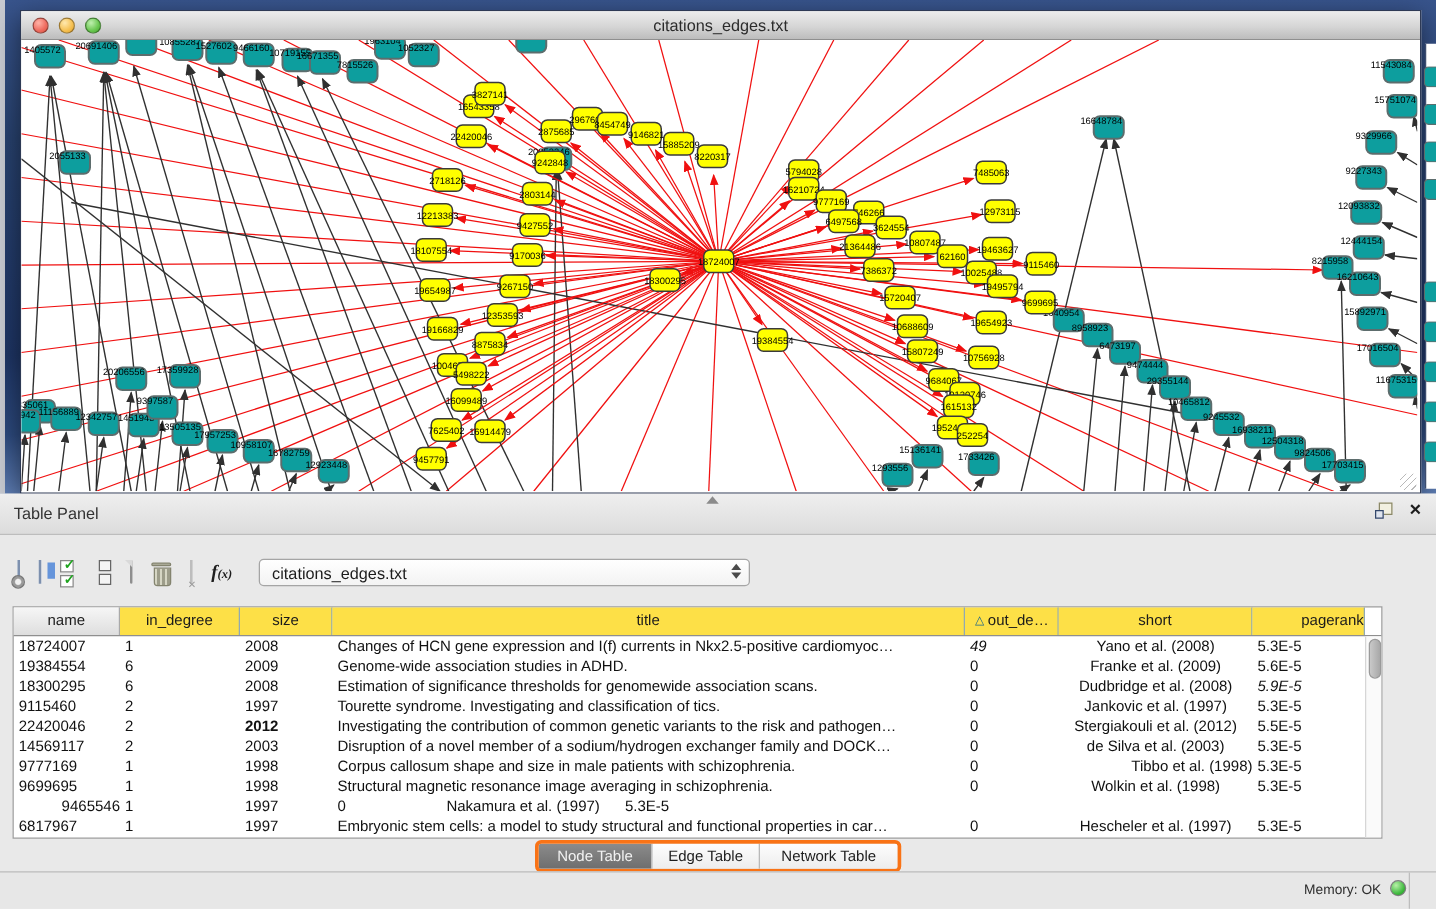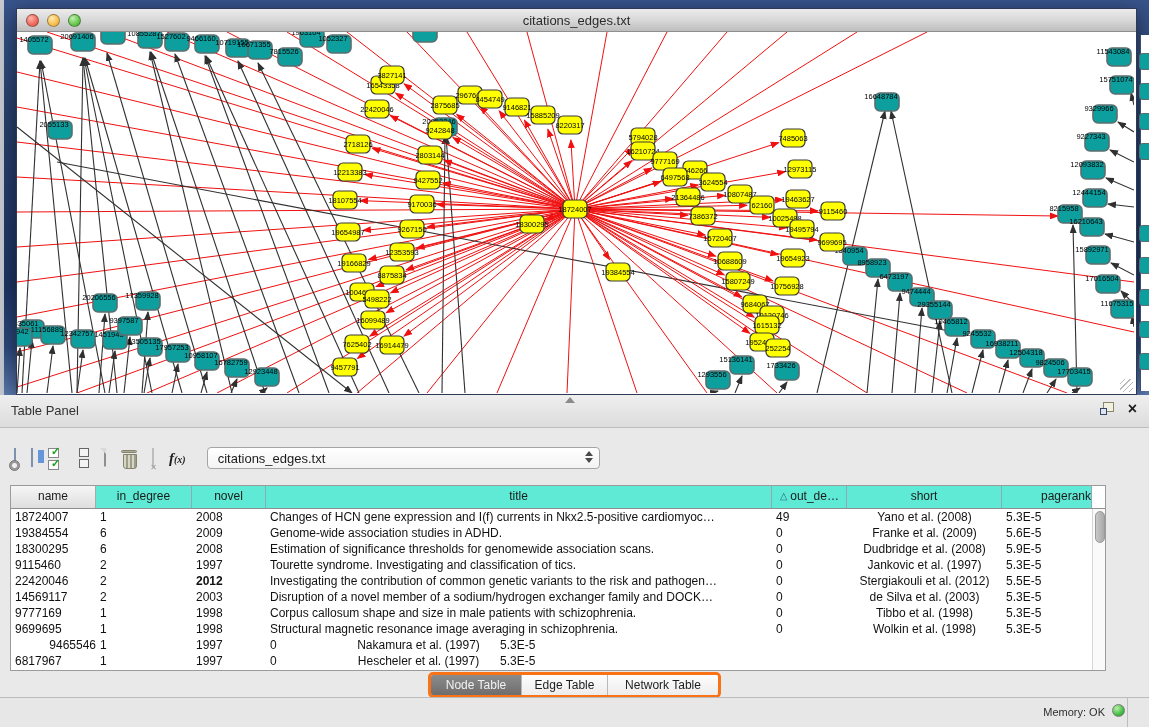--- a/index.html
+++ b/index.html
@@ -74,21 +74,21 @@
   .combo .arrows .up{border-bottom:5px solid #4a4a4a;}
   .combo .arrows .dn{border-top:5px solid #4a4a4a;}
 
   
   .tablebox{position:absolute;left:10px;top:90px;width:1096px;height:186px;background:#fff;
     border:1px solid #9b9b9b;box-sizing:border-box;display:flex;flex-direction:column;}
   .thead{display:flex;height:22px;flex:0 0 22px;border-bottom:1px solid #8f8f8f;}
   .th{box-sizing:border-box;font-size:12px;color:#1b1b1b;text-align:center;line-height:21px;
     border-right:1px solid #90a9b4;overflow:hidden;white-space:nowrap;}
   .th.gray{background:linear-gradient(#f6f6f6,#dedede);border-right:1px solid #a9a9a9;}
-  .th.blue{background:#5eead4;}
+  .th.blue{background:#fde047;}
   .th .sorttri{display:inline-block;transform:scale(.8);color:#246a86;margin-right:2px;}
   .tbody{position:relative;flex:1;overflow:hidden;display:flex;}
   .rows{flex:1;}
   .tr{display:flex;height:16px;line-height:16px;}
   .td{box-sizing:border-box;font-size:12px;color:#111;white-space:nowrap;overflow:hidden;padding-left:4px;}
   .td.center{text-align:center;padding-left:0;}
   .vscroll{flex:0 0 15px;background:#fafafa;border-left:1px solid #d6d6d6;position:relative;}
   .vthumb{position:absolute;left:2px;top:2px;width:10px;height:32px;border-radius:6px;
     background:linear-gradient(90deg,#c9c9c9,#a8a8a8);border:1px solid #9a9a9a;box-sizing:border-box;}
 
@@ -555,54 +555,54 @@
           <i class="up"></i>
           <i class="dn"></i>
         </span>
     </span>
   </div>
 
   <div class="tablebox">
     <div class="thead">
         <div class="th gray" style="width: 85px;">name</div>
         <div class="th blue" style="width: 96px;">in_degree</div>
-        <div class="th blue" style="width: 74px;">novel</div>
+        <div class="th blue" style="width: 74px;">size</div>
         <div class="th blue" style="width: 506px;">title</div>
         <div class="th blue" style="width: 75px;"><span class="sorttri">△</span>out_de…</div>
         <div class="th blue" style="width: 155px;">short</div>
         <div class="th blue" style="width: 90px; text-align: right;">pagerank</div>
       </div>
     <div class="tbody">
       <div class="rows">
           <div class="tr">
             <div class="td" style="width: 85px;">18724007</div>
             <div class="td" style="width: 96px;">1</div>
             <div class="td" style="width: 74px;">2008</div>
             <div class="td" style="width: 506px;">Changes of HCN gene expression and I(f) currents in Nkx2.5-positive cardiomyoc…</div>
-            <div class="td" style="width: 75px;">49</div>
+            <div class="td" style="width: 75px; font-style: italic;">49</div>
             <div class="td center" style="width: 155px;">Yano et al. (2008)</div>
             <div class="td" style="width: 90px;">5.3E-5</div>
           </div>
           <div class="tr">
             <div class="td" style="width: 85px;">19384554</div>
             <div class="td" style="width: 96px;">6</div>
             <div class="td" style="width: 74px;">2009</div>
             <div class="td" style="width: 506px;">Genome-wide association studies in ADHD.</div>
             <div class="td" style="width: 75px;">0</div>
             <div class="td center" style="width: 155px;">Franke et al. (2009)</div>
             <div class="td" style="width: 90px;">5.6E-5</div>
           </div>
           <div class="tr">
             <div class="td" style="width: 85px;">18300295</div>
             <div class="td" style="width: 96px;">6</div>
             <div class="td" style="width: 74px;">2008</div>
             <div class="td" style="width: 506px;">Estimation of significance thresholds for genomewide association scans.</div>
             <div class="td" style="width: 75px;">0</div>
             <div class="td center" style="width: 155px;">Dudbridge et al. (2008)</div>
-            <div class="td" style="width: 90px;">5.9E-5</div>
+            <div class="td" style="width: 90px; font-style: italic;">5.9E-5</div>
           </div>
           <div class="tr">
             <div class="td" style="width: 85px;">9115460</div>
             <div class="td" style="width: 96px;">2</div>
             <div class="td" style="width: 74px;">1997</div>
             <div class="td" style="width: 506px;">Tourette syndrome. Investigating and classification of tics.</div>
             <div class="td" style="width: 75px;">0</div>
             <div class="td center" style="width: 155px;">Jankovic et al. (1997)</div>
             <div class="td" style="width: 90px;">5.3E-5</div>
           </div>
@@ -623,21 +623,21 @@
             <div class="td" style="width: 75px;">0</div>
             <div class="td center" style="width: 155px;">de Silva et al. (2003)</div>
             <div class="td" style="width: 90px;">5.3E-5</div>
           </div>
           <div class="tr">
             <div class="td" style="width: 85px;">9777169</div>
             <div class="td" style="width: 96px;">1</div>
             <div class="td" style="width: 74px;">1998</div>
             <div class="td" style="width: 506px;">Corpus callosum shape and size in male patients with schizophrenia.</div>
             <div class="td" style="width: 75px;">0</div>
-            <div class="td center" style="width: 155px;">Tibbo et al. (1998)</div>
+            <div class="td center" style="width: 155px; text-align: right;">Tibbo et al. (1998)</div>
             <div class="td" style="width: 90px;">5.3E-5</div>
           </div>
           <div class="tr">
             <div class="td" style="width: 85px;">9699695</div>
             <div class="td" style="width: 96px;">1</div>
             <div class="td" style="width: 74px;">1998</div>
             <div class="td" style="width: 506px;">Structural magnetic resonance image averaging in schizophrenia.</div>
             <div class="td" style="width: 75px;">0</div>
             <div class="td center" style="width: 155px;">Wolkin et al. (1998)</div>
             <div class="td" style="width: 90px;">5.3E-5</div>
@@ -647,20 +647,21 @@
             <div class="td" style="width: 96px;">1</div>
             <div class="td" style="width: 74px;">1997</div>
             <div class="td" style="width: 75px;">0</div>
             <div class="td center" style="width: 155px;">Nakamura et al. (1997)</div>
             <div class="td" style="width: 90px;">5.3E-5</div>
           </div>
           <div class="tr">
             <div class="td" style="width: 85px;">6817967</div>
             <div class="td" style="width: 96px;">1</div>
             <div class="td" style="width: 74px;">1997</div>
+            <div class="td" style="width: 506px;">Embryonic stem cells: a model to study structural and functional properties in car…</div>
             <div class="td" style="width: 75px;">0</div>
             <div class="td center" style="width: 155px;">Hescheler et al. (1997)</div>
             <div class="td" style="width: 90px;">5.3E-5</div>
           </div>
         </div>
       <div class="vscroll">
         <div class="vthumb"></div>
       </div>
     </div>
   </div>

